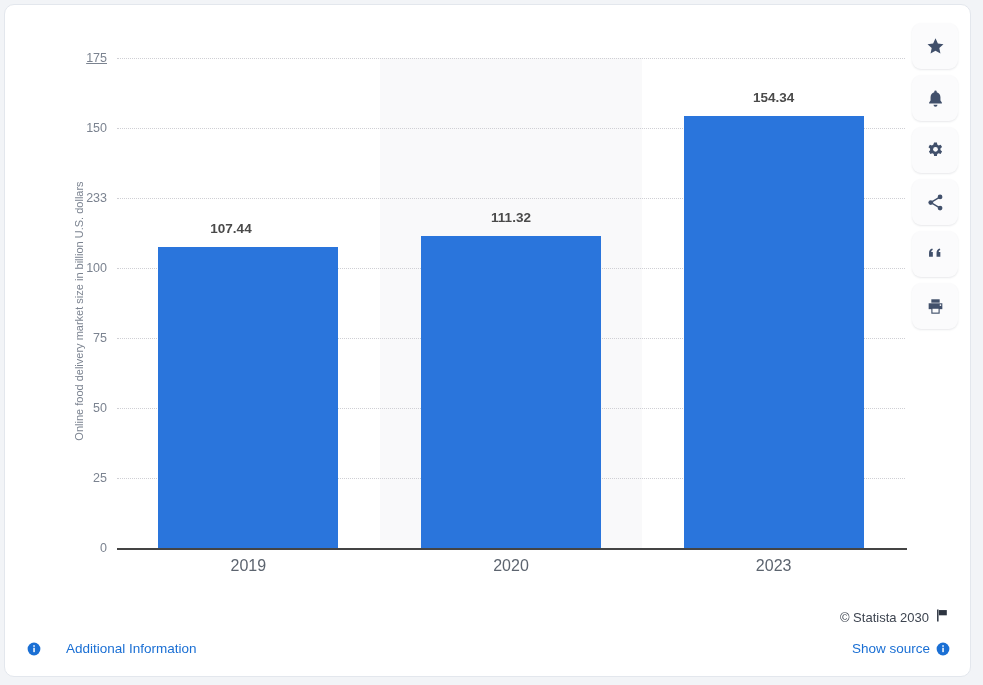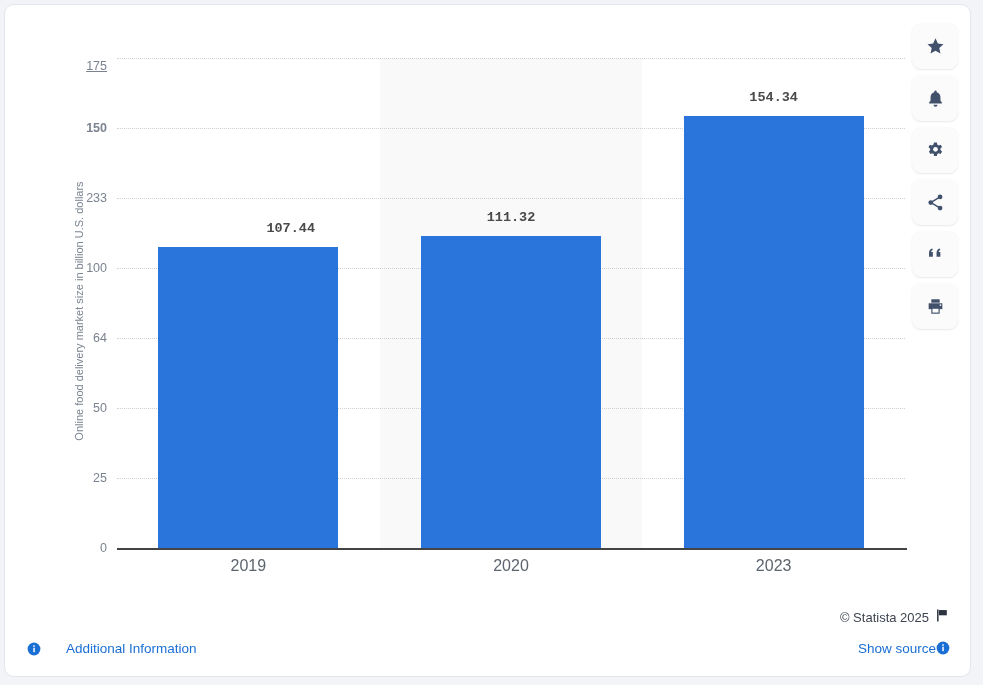--- a/index.html
+++ b/index.html
@@ -82,21 +82,20 @@
     background: #2a75dc;
   }
 
   .bar-label {
     position: absolute;
     font-size: 13.5px;
     font-weight: bold;
     color: #4a4a4a;
     text-align: center;
     white-space: nowrap;
-    font-family: Liberation Mono, monospace;
   }
 
   .ytick {
     position: absolute;
     right: 0;
     width: 40px;
     text-align: right;
     font-size: 12.5px;
     color: #7b8390;
     transform: translateY(-50%);
@@ -175,21 +174,22 @@
     white-space: nowrap;
   }
 
   #show-source {
     position: absolute;
     right: 20px;
     top: 636px;
     font-size: 13.5px;
     color: #1a6fd4;
     display: flex;
-    align-items: flex-start;
+    align-items: flex-end;
+    gap: 6px;
     cursor: pointer;
     white-space: nowrap;
   }
 
   #additional-info {
     position: absolute;
     left: 22px;
     top: 636px;
     font-size: 13.5px;
     color: #1a6fd4;
@@ -216,38 +216,38 @@
     <div id="chart-area">
 
       <div id="ylabel-wrap">
         <div id="ylabel">Online food delivery market size in billion U.S. dollars</div>
       </div>
 
       <div id="yticks">
           <div class="ytick" style="top: 490px;">0</div>
           <div class="ytick" style="top: 420px; text-align: right;">25</div>
           <div class="ytick" style="top: 350px;">50</div>
-          <div class="ytick" style="top: 280px;">64</div>
+          <div class="ytick" style="top: 280px;">75</div>
           <div class="ytick" style="top: 210px;">100</div>
           <div class="ytick" style="top: 140px;">233</div>
-          <div class="ytick" style="top: 70px; font-weight: bold;">150</div>
-          <div class="ytick" style="top: 8px; text-decoration: underline;">175</div>
+          <div class="ytick" style="top: 70px;">150</div>
+          <div class="ytick" style="top: 0px; text-decoration: underline;">175</div>
         </div>
 
       <div id="plot">
           <div class="band" style="left: 262.667px; width: 262.667px; background: rgb(249, 249, 250);"></div>
           <div class="gridline" style="top: 420px;"></div>
           <div class="gridline" style="top: 350px;"></div>
           <div class="gridline" style="top: 280px;"></div>
           <div class="gridline" style="top: 210px;"></div>
           <div class="gridline" style="top: 140px;"></div>
           <div class="gridline" style="top: 70px;"></div>
           <div class="gridline" style="top: 0px;"></div>
           <div class="bar" style="left: 41.3333px; width: 180px; height: 300.832px; background: rgb(42, 117, 220);"></div>
-          <div class="bar-label" style="left: 78px; width: 120px; top: 163.168px; text-align: right;">107.44</div>
+          <div class="bar-label" style="left: 54px; width: 120px; top: 163.168px;">107.44</div>
           <div class="bar" style="left: 304px; width: 180px; height: 311.696px; background: rgb(42, 117, 220);"></div>
           <div class="bar-label" style="left: 334px; width: 120px; top: 152.304px;">111.32</div>
           <div class="bar" style="left: 566.667px; width: 180px; height: 432.152px; background: rgb(42, 117, 220);"></div>
           <div class="bar-label" style="left: 596.667px; width: 120px; top: 31.848px;">154.34</div>
         </div>
 
       <div id="baseline"></div>
 
     <div class="xtick" style="left: 183.333px; width: 120px;">2019</div>
         <div class="xtick" style="left: 446px; width: 120px;">2020</div>
@@ -302,21 +302,21 @@
               <path d="M2.8 6.6h14.4v6.2H2.8z" fill="#41506b"></path>
               <path d="M5.6 11.2h8.8v6.4H5.6z" fill="#41506b"></path>
               <path d="M6.8 12.4h6.4v4H6.8z" fill="#fbfbfc"></path>
               <circle cx="15.2" cy="8.5" r="0.9" fill="#fbfbfc"></circle>
             </svg>
           </span>
         </div>
       </div>
 
     <div id="copyright">
-      <span>© Statista 2025</span>
+      <span>© Statista 2030</span>
       <span>
         <svg width="15" height="15" viewBox="0 0 16 16">
             <path d="M3 1.5v13" stroke="#2c3440" stroke-width="1.6" fill="none"></path>
             <path d="M4.2 2.2h8.4v5.6H4.2z" fill="#2c3440"></path>
           </svg>
       </span>
     </div>
 
     <div id="show-source">
       <span>Show source</span>

